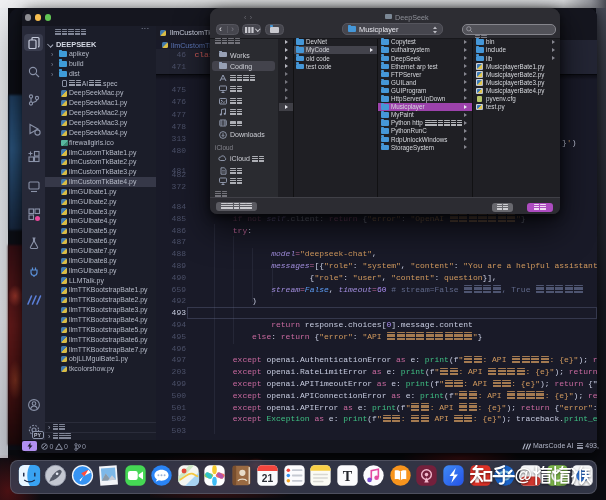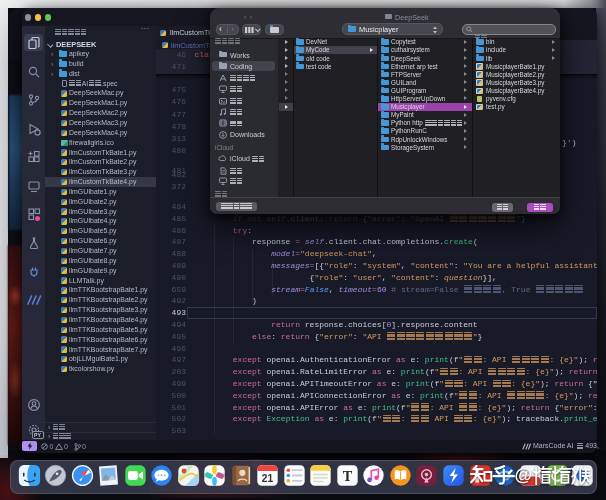--- a/index.html
+++ b/index.html
@@ -3,21 +3,21 @@
 *{margin:0;padding:0;box-sizing:border-box}
 html,body{width:606px;height:500px;overflow:hidden;background:#0c0d13;font-family:"Liberation Sans",sans-serif}
 #scene{position:relative;width:606px;height:500px;overflow:hidden}
 .abs{position:absolute}
 
 i.cj{display:inline-block;width:8.2px;height:7.4px;background:linear-gradient(0deg,currentColor 30%,transparent 30% 42%,currentColor 42% 72%,transparent 72% 82%,currentColor 82%);opacity:.75;border-radius:.5px;margin:0 .6px -1px .8px}
 i.ct{display:inline-block;width:5.6px;height:5.8px;background:linear-gradient(0deg,currentColor 30%,transparent 30% 44%,currentColor 44% 72%,transparent 72% 84%,currentColor 84%);opacity:.8;border-radius:.5px;margin:0 .4px -.5px .4px}
 
 .cl{position:absolute;left:194.4px;white-space:pre;font-family:"Liberation Mono",monospace;font-size:8px;line-height:11.8px;height:11.8px;color:#c7cce0}
 .w{color:#c7cce0}.k{color:#c9699f}.v{color:#a18ddd;font-style:italic}
-.s{color:#d29a5e}.si{color:#d29a5e;font-style:italic}.f{color:#3fc084}
+.s{color:#d29a5e}.si{color:#d29a5e;}.f{color:#3fc084}
 .c{color:#60698a}.b{color:#5c9cf5;font-style:italic}.n{color:#ab8df2}
 .num{position:absolute;left:156px;width:30px;text-align:right;font-family:"Liberation Mono",monospace;font-size:8px;line-height:11.8px;height:11.8px;color:#4b5068}
 
 .trow{position:absolute;left:45px;width:111px;height:10px;font-size:6.9px;line-height:10px;color:#b6bbc8;white-space:nowrap;overflow:hidden}
 .trow .nm{position:absolute;top:0}
 .chev{position:absolute;color:#7c8296;font-size:7px}
 .fold{position:absolute;width:8px;height:6px;background:#3f9cd8;border-radius:1px;top:2px}
 .fold:before{content:"";position:absolute;left:0;top:-1.5px;width:3.5px;height:2px;background:#3f9cd8;border-radius:.5px}
 .pyic{position:absolute;width:6.4px;height:6.4px;border-radius:1.5px;background:linear-gradient(135deg,#4179ad 49%,#d9bd45 51%);top:1.8px}
 
@@ -95,27 +95,26 @@
 <div class="num" style="top:413.3px;color:#4b5068">502</div>
 <div class="num" style="top:425.1px;color:#4b5068">503</div>
 <div class="abs" style="left:187px;top:307.1px;width:410px;height:11.8px;border:1px solid rgba(125,135,175,.28)"></div>
 <div class="abs" style="left:213.9px;top:224px;width:1px;height:210px;background:rgba(110,120,150,.14)"></div>
 <div class="abs" style="left:233.1px;top:236px;width:1px;height:108px;background:rgba(110,120,150,.14)"></div>
 <div class="abs" style="left:252.3px;top:248px;width:1px;height:54px;background:rgba(110,120,150,.14)"></div>
 <div class="abs" style="left:271.5px;top:260px;width:1px;height:36px;background:rgba(110,120,150,.14)"></div>
 <div class="cl" style="top:48.6px;max-width:22px;overflow:hidden"><span style="color:#e0615e">class</span></div>
 <div class="cl" style="top:212.7px;opacity:.45;max-width:402.6px;overflow:hidden"><span class="w">        </span><span class="k">if</span><span class="w"> </span><span class="k">not</span><span class="w"> </span><span class="v">self</span><span class="w">.client: </span><span class="k">return</span><span class="w"> {</span><span class="s">"error"</span><span class="w">: </span><span class="s">"OpenAI </span><span class="s"><i class="cj"></i><i class="cj"></i><i class="cj"></i><i class="cj"></i><i class="cj"></i><i class="cj"></i><i class="cj"></i></span><span class="s">"</span><span class="w">}</span></div>
 <div class="cl" style="top:224.5px;max-width:402.6px;overflow:hidden"><span class="w">        </span><span class="k">try</span><span class="w">:</span></div>
-<div class="cl" style="top:236.3px;max-width:402.6px;overflow:hidden"><span class="w">            </span><span class="w">response </span><span class="k">=</span><span class="w"> </span><span class="v">self</span><span class="w">.client.chat.completions.</span><span class="f">create</span><span class="w">(</span></div>
 <div class="cl" style="top:248.1px;max-width:402.6px;overflow:hidden"><span class="w">                </span><span class="v">model</span><span class="k">=</span><span class="s">"deepseek-chat"</span><span class="w">,</span></div>
 <div class="cl" style="top:259.9px;max-width:402.6px;overflow:hidden"><span class="w">                </span><span class="v">messages</span><span class="k">=</span><span class="w">[{</span><span class="s">"role"</span><span class="w">: </span><span class="s">"system"</span><span class="w">, </span><span class="s">"content"</span><span class="w">: </span><span class="s">"You are a helpful assistant."</span></div>
 <div class="cl" style="top:271.7px;max-width:402.6px;overflow:hidden"><span class="w">                        </span><span class="w">{</span><span class="s">"role"</span><span class="w">: </span><span class="s">"user"</span><span class="w">, </span><span class="s">"content"</span><span class="w">: </span><span class="si">question</span><span class="w">}],</span></div>
 <div class="cl" style="top:283.5px;max-width:402.6px;overflow:hidden"><span class="w">                </span><span class="v">stream</span><span class="k">=</span><span class="b">False</span><span class="w">, </span><span class="v">timeout</span><span class="k">=</span><span class="n">60</span><span class="w"> </span><span class="c"># stream=False </span><span class="c"><i class="cj"></i><i class="cj"></i><i class="cj"></i><i class="cj"></i></span><span class="c">, True </span><span class="c"><i class="cj"></i><i class="cj"></i><i class="cj"></i><i class="cj"></i><i class="cj"></i></span></div>
 <div class="cl" style="top:295.3px;max-width:402.6px;overflow:hidden"><span class="w">            </span><span class="w">)</span></div>
-<div class="cl" style="top:318.9px;max-width:402.6px;overflow:hidden"><span class="w">                </span><span class="k">return</span><span class="w"> response.choices[</span><span class="n">0</span><span class="w">].response.content</span></div>
+<div class="cl" style="top:318.9px;max-width:402.6px;overflow:hidden"><span class="w">                </span><span class="k">return</span><span class="w"> response.choices[</span><span class="n">0</span><span class="w">].message.content</span></div>
 <div class="cl" style="top:330.7px;max-width:402.6px;overflow:hidden"><span class="w">            </span><span class="k">else</span><span class="w">: </span><span class="k">return</span><span class="w"> {</span><span class="s">"error"</span><span class="w">: </span><span class="s">"API </span><span class="s"><i class="cj"></i><i class="cj"></i><i class="cj"></i><i class="cj"></i><i class="cj"></i><i class="cj"></i><i class="cj"></i><i class="cj"></i><i class="cj"></i></span><span class="s">"</span><span class="w">}</span></div>
 <div class="cl" style="top:342.5px;max-width:402.6px;overflow:hidden"><span class="w">        </span></div>
 <div class="cl" style="top:354.3px;max-width:402.6px;overflow:hidden"><span class="w">        </span><span class="k">except</span><span class="w"> openai.</span><span class="w">AuthenticationError</span><span class="w"> </span><span class="k">as</span><span class="w"> e: </span><span class="f">print</span><span class="w">(f</span><span class="s">"</span><span class="s"><i class="cj"></i><i class="cj"></i></span><span class="s">: API </span><span class="s"><i class="cj"></i><i class="cj"></i><i class="cj"></i><i class="cj"></i></span><span class="s">: {e}"</span><span class="w">); </span><span class="k">retu</span></div>
 <div class="cl" style="top:366.1px;max-width:402.6px;overflow:hidden"><span class="w">        </span><span class="k">except</span><span class="w"> openai.</span><span class="w">RateLimitError</span><span class="w"> </span><span class="k">as</span><span class="w"> e: </span><span class="f">print</span><span class="w">(f</span><span class="s">"</span><span class="s"><i class="cj"></i><i class="cj"></i></span><span class="s">: API </span><span class="s"><i class="cj"></i><i class="cj"></i><i class="cj"></i><i class="cj"></i></span><span class="s">: {e}"</span><span class="w">); </span><span class="k">return</span></div>
 <div class="cl" style="top:377.9px;max-width:402.6px;overflow:hidden"><span class="w">        </span><span class="k">except</span><span class="w"> openai.</span><span class="w">APITimeoutError</span><span class="w"> </span><span class="k">as</span><span class="w"> e: </span><span class="f">print</span><span class="w">(f</span><span class="s">"</span><span class="s"><i class="cj"></i><i class="cj"></i></span><span class="s">: API </span><span class="s"><i class="cj"></i><i class="cj"></i></span><span class="s">: {e}"</span><span class="w">); </span><span class="k">return</span><span class="w"> {"er</span></div>
 <div class="cl" style="top:389.7px;max-width:402.6px;overflow:hidden"><span class="w">        </span><span class="k">except</span><span class="w"> openai.</span><span class="w">APIConnectionError</span><span class="w"> </span><span class="k">as</span><span class="w"> e: </span><span class="f">print</span><span class="w">(f</span><span class="s">"</span><span class="s"><i class="cj"></i><i class="cj"></i></span><span class="s">: API </span><span class="s"><i class="cj"></i><i class="cj"></i><i class="cj"></i><i class="cj"></i></span><span class="s">: {e}"</span><span class="w">); </span><span class="k">retur</span></div>
 <div class="cl" style="top:401.5px;max-width:402.6px;overflow:hidden"><span class="w">        </span><span class="k">except</span><span class="w"> openai.</span><span class="w">APIError</span><span class="w"> </span><span class="k">as</span><span class="w"> e: </span><span class="f">print</span><span class="w">(f</span><span class="s">"</span><span class="s"><i class="cj"></i><i class="cj"></i></span><span class="s">: API </span><span class="s"><i class="cj"></i><i class="cj"></i></span><span class="s">: {e}"</span><span class="w">); </span><span class="k">return</span><span class="w"> {</span><span class="s">"error"</span><span class="w">: f</span></div>
 <div class="cl" style="top:413.3px;max-width:402.6px;overflow:hidden"><span class="w">        </span><span class="k">except</span><span class="w"> </span><span class="f">Exception</span><span class="w"> </span><span class="k">as</span><span class="w"> e: </span><span class="f">print</span><span class="w">(f</span><span class="s">"</span><span class="s"><i class="cj"></i><i class="cj"></i></span><span class="s">: </span><span class="s"><i class="cj"></i><i class="cj"></i></span><span class="s"> API </span><span class="s"><i class="cj"></i><i class="cj"></i></span><span class="s">: {e}"</span><span class="w">); traceback.</span><span class="f">print_exc</span></div>
 <div class="cl" style="left:562px;top:137.2px"><span class="w">}</span><span class="s">'</span><span class="w">)</span></div>
 <div class="abs" style="left:560px;top:40px;width:37px;height:34px;background:#232534"></div>

